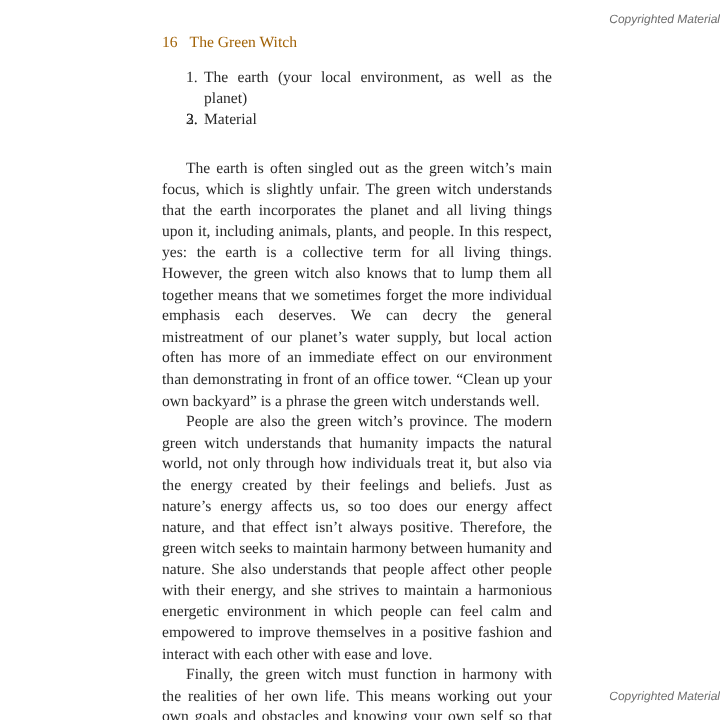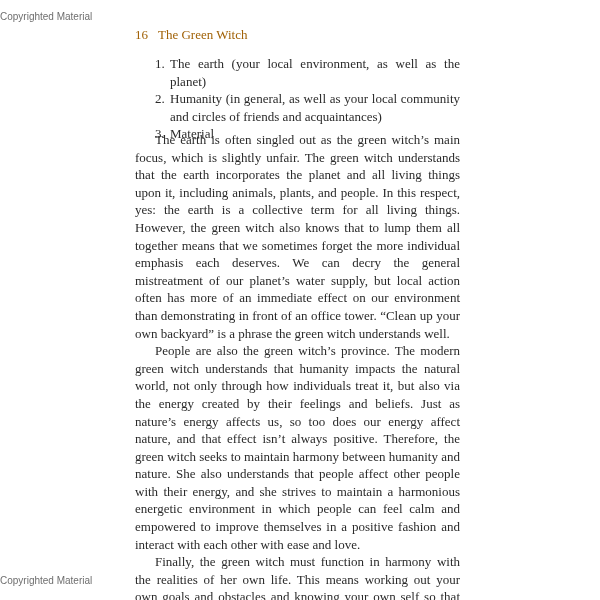--- a/index.html
+++ b/index.html
@@ -1,23 +1,23 @@
 <!DOCTYPE html>
 <html><head>
   <meta charset="utf-8">
   <style>
     html, body { margin: 0; padding: 0; }
     body {
       width: 600px; height: 600px; background: #ffffff; position: relative; overflow: hidden;
       font-family: "Liberation Serif", "DejaVu Serif", serif; color: #2a2a2a;
     }
     .watermark {
-      position: absolute; left: 0; width: 600px; text-align: left;
+      position: absolute; left: 0; width: 600px; text-align: right;
       font-family: "Liberation Sans", "DejaVu Sans", sans-serif;
-      font-size: 10px; color: #6e6e6e; letter-spacing: 0px;
+      font-size: 10px; color: #6e6e6e; letter-spacing: 0px; font-style: italic;
     }
     .wm-top { top: 11px; }
     .wm-bottom { top: 575px; }
     .header {
       position: absolute; left: 135px; top: 27px; font-size: 13px; color: #a16207;
     }
     .header .pnum { display: inline-block; width: 23px; }
     .list {
       position: absolute; left: 155px; top: 55px; width: 305px; margin: 0; padding: 0; list-style: none;
       font-size: 13px; line-height: 17.5px;
@@ -39,21 +39,20 @@
   <span class="pnum">16</span><span>The Green Witch</span>
 </div>
 
 <ol class="list">
   <li>
     <span class="num">1.</span>
     <span>The earth (your local environment, as well as the planet)</span>
   </li>
   <li>
     <span class="num">2.</span>
-    <span>Humanity (in general, as well as your local community and circles of friends and acquaintances)</span>
   </li>
   <li>
     <span class="num">3.</span>
     <span>Material</span>
   </li>
 </ol>
 
 <div class="body-text">
   <p style="margin-top:0">The earth is often singled out as the green witch’s main focus, which is slightly unfair. The green witch understands that the earth incorporates the planet and all living things upon it, including animals, plants, and people. In this respect, yes: the earth is a collective term for all living things. However, the green witch also knows that to lump them all together means that we sometimes forget the more individual emphasis each deserves. We can decry the general mistreatment of our planet’s water supply, but local action often has more of an immediate effect on our environment than demonstrating in front of an office tower. “Clean up your own backyard” is a phrase the green witch understands well.</p>
   <p>People are also the green witch’s province. The modern green witch understands that humanity impacts the natural world, not only through how individuals treat it, but also via the energy created by their feelings and beliefs. Just as nature’s energy affects us, so too does our energy affect nature, and that effect isn’t always positive. Therefore, the green witch seeks to maintain harmony between humanity and nature. She also understands that people affect other people with their energy, and she strives to maintain a harmonious energetic environment in which people can feel calm and empowered to improve themselves in a positive fashion and interact with each other with ease and love.</p>

